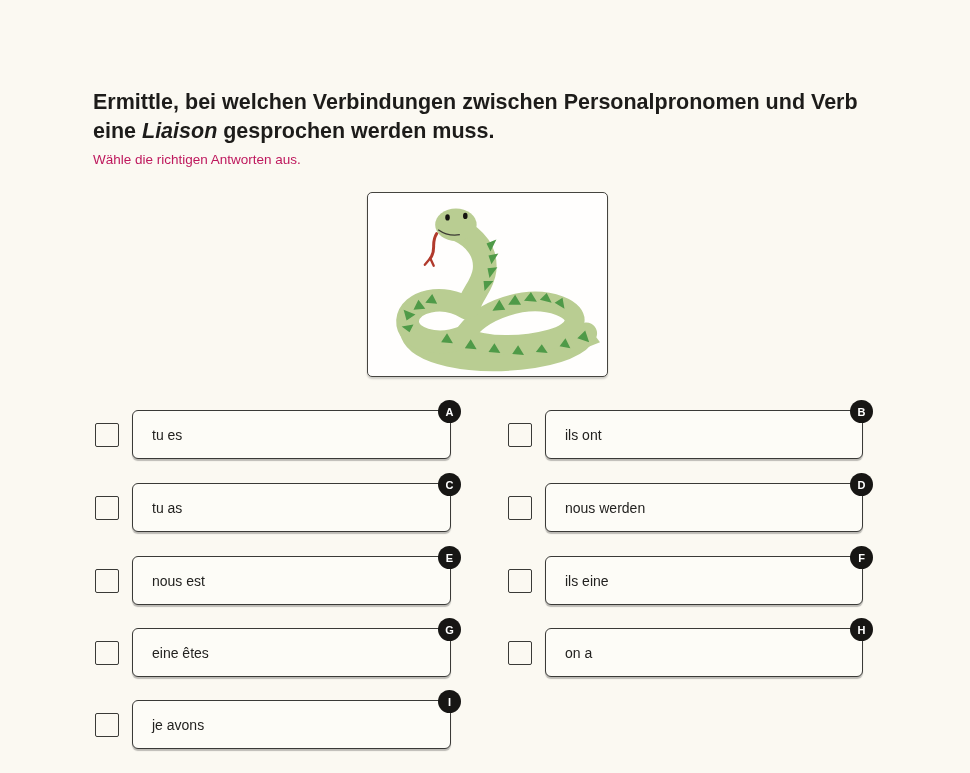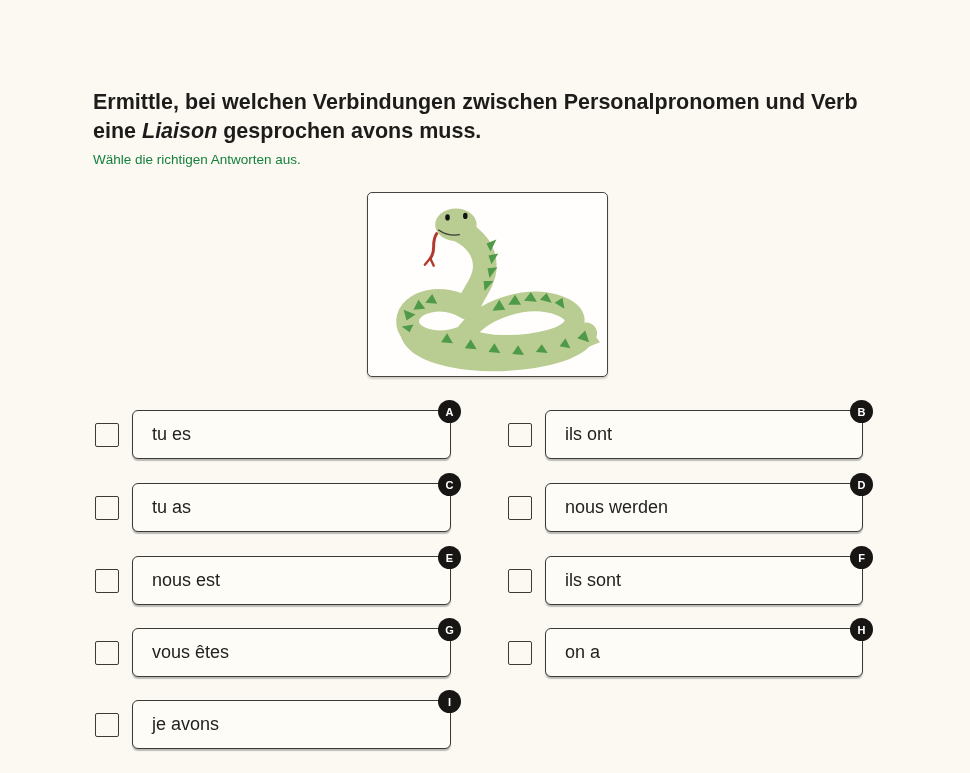--- a/index.html
+++ b/index.html
@@ -12,21 +12,21 @@
   }
   .title {
     position:absolute; left:93px; top:88px; width:800px;
     margin:0;
     font-size:21.5px; line-height:29px; font-weight:700;
     color:#1d1c1a;
   }
   .title em { }
   .instruction {
     position:absolute; left:93px; top:152px; margin:0;
-    font-size:13.5px; color:#15803d;
+    font-size:13.5px; color:#be185d;
   }
   .illustration-panel {
     position:absolute; left:367px; top:192px;
     width:241px; height:185px; box-sizing:border-box;
     background:#fffefd;
     border:1.5px solid #45443f;
     border-radius:5px;
     box-shadow:0 2px 2px rgba(0,0,0,0.18);
   }
   .illustration-panel svg {
@@ -45,33 +45,33 @@
   .answer-box {
     position:relative; height:49px; box-sizing:border-box;
     margin-left:13px;
     border:1.6px solid #3a3a37; border-radius:6px;
     background:#fdfcf7;
     box-shadow:0 2px 1px rgba(0,0,0,0.25);
     display:flex; align-items:center;
     padding-left:19px;
     cursor:pointer;
   }
-  .answer-label { font-size:18px; color:#232220; }
+  .answer-label { font-size:14px; color:#232220; }
   .badge {
     position:absolute; top:-11px; right:-11px;
     width:23px; height:23px; border-radius:50%;
     background:#171614; color:#ffffff;
     font-size:11px; font-weight:700;
     display:flex; align-items:center; justify-content:center;
   }
 </style>
 </head>
 <body>
 
-<h1 class="title"><span>Ermittle, bei welchen Verbindungen zwischen Personalpronomen und Verb eine </span><em>Liaison</em><span> gesprochen avons muss.</span></h1>
+<h1 class="title"><span>Ermittle, bei welchen Verbindungen zwischen Personalpronomen und Verb eine </span><em>Liaison</em><span> gesprochen werden muss.</span></h1>
 
 <p class="instruction">Wähle die richtigen Antworten aus.</p>
 
 <div class="illustration-panel">
   <svg viewBox="0 0 230 175" aria-hidden="true">
 
     <path d="M 38 138 C 46 158 95 168 148 163 C 185 159 208 150 215 137" fill="none" stroke="#b9cd92" stroke-width="22" stroke-linecap="round"></path>
 
     <polygon points="214,126 229,146 199,158" fill="#b9cd92"></polygon>
 
@@ -136,29 +136,29 @@
   <div class="answer-box" style="width:319px;">
     <span class="badge">E</span>
     <span class="answer-label">nous est</span>
   </div>
 </div>
 
 <div class="answer-row" style="left:508px; top:556px;">
   <span class="checkbox"></span>
   <div class="answer-box" style="width:318px;">
     <span class="badge">F</span>
-    <span class="answer-label">ils sont</span>
+    <span class="answer-label">ils eine</span>
   </div>
 </div>
 
 <div class="answer-row" style="left:95px; top:628px;">
   <span class="checkbox"></span>
   <div class="answer-box" style="width:319px;">
     <span class="badge">G</span>
-    <span class="answer-label">vous êtes</span>
+    <span class="answer-label">eine êtes</span>
   </div>
 </div>
 
 <div class="answer-row" style="left:508px; top:628px;">
   <span class="checkbox"></span>
   <div class="answer-box" style="width:318px;">
     <span class="badge">H</span>
     <span class="answer-label">on a</span>
   </div>
 </div>

